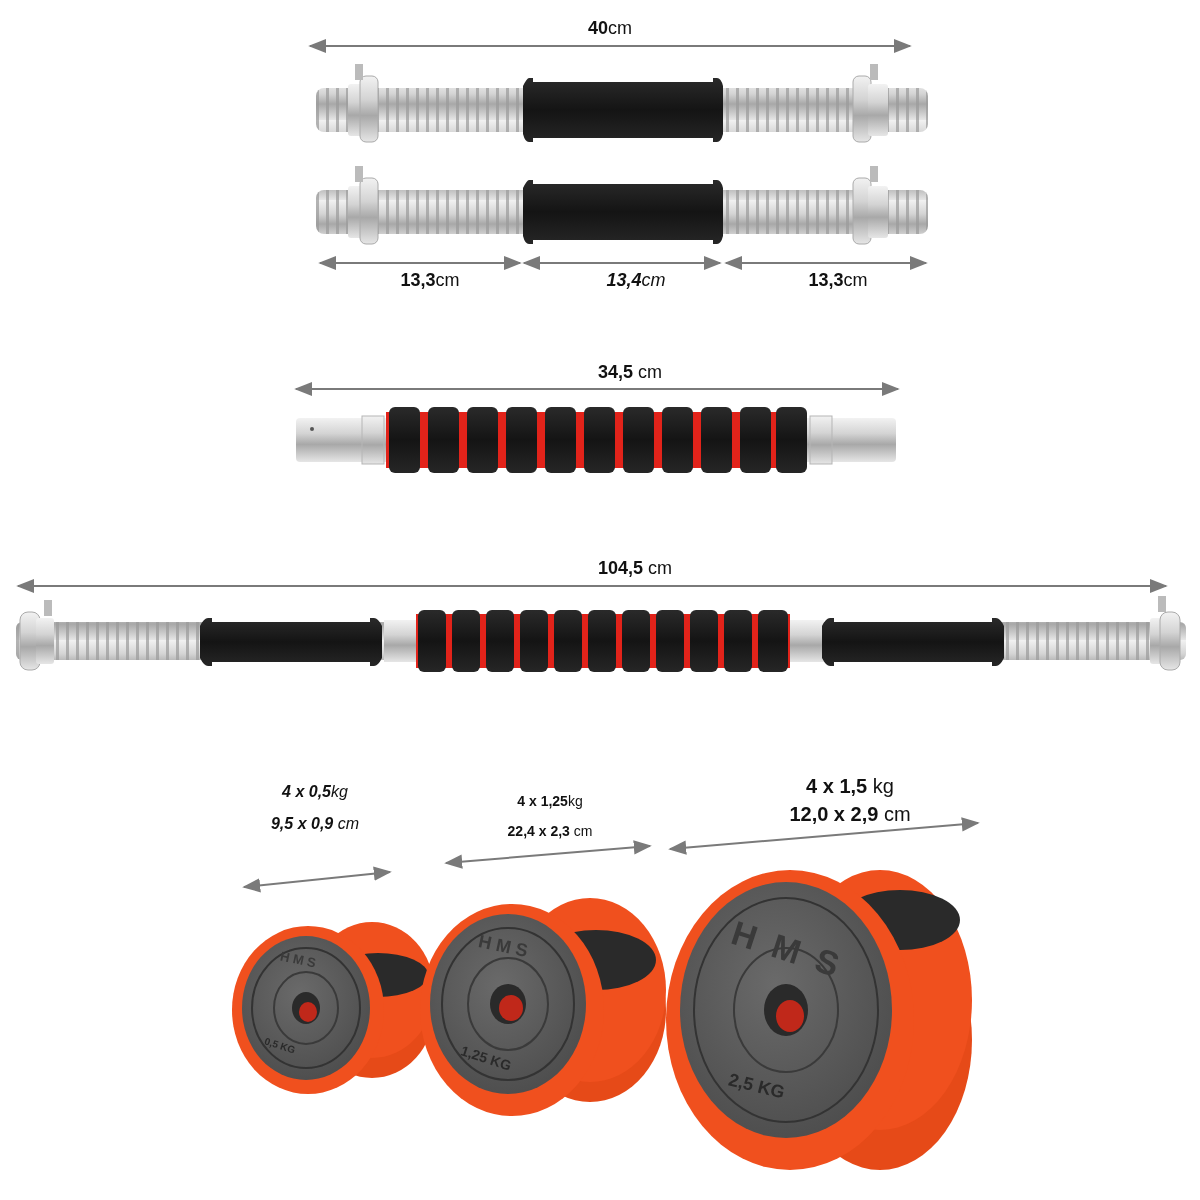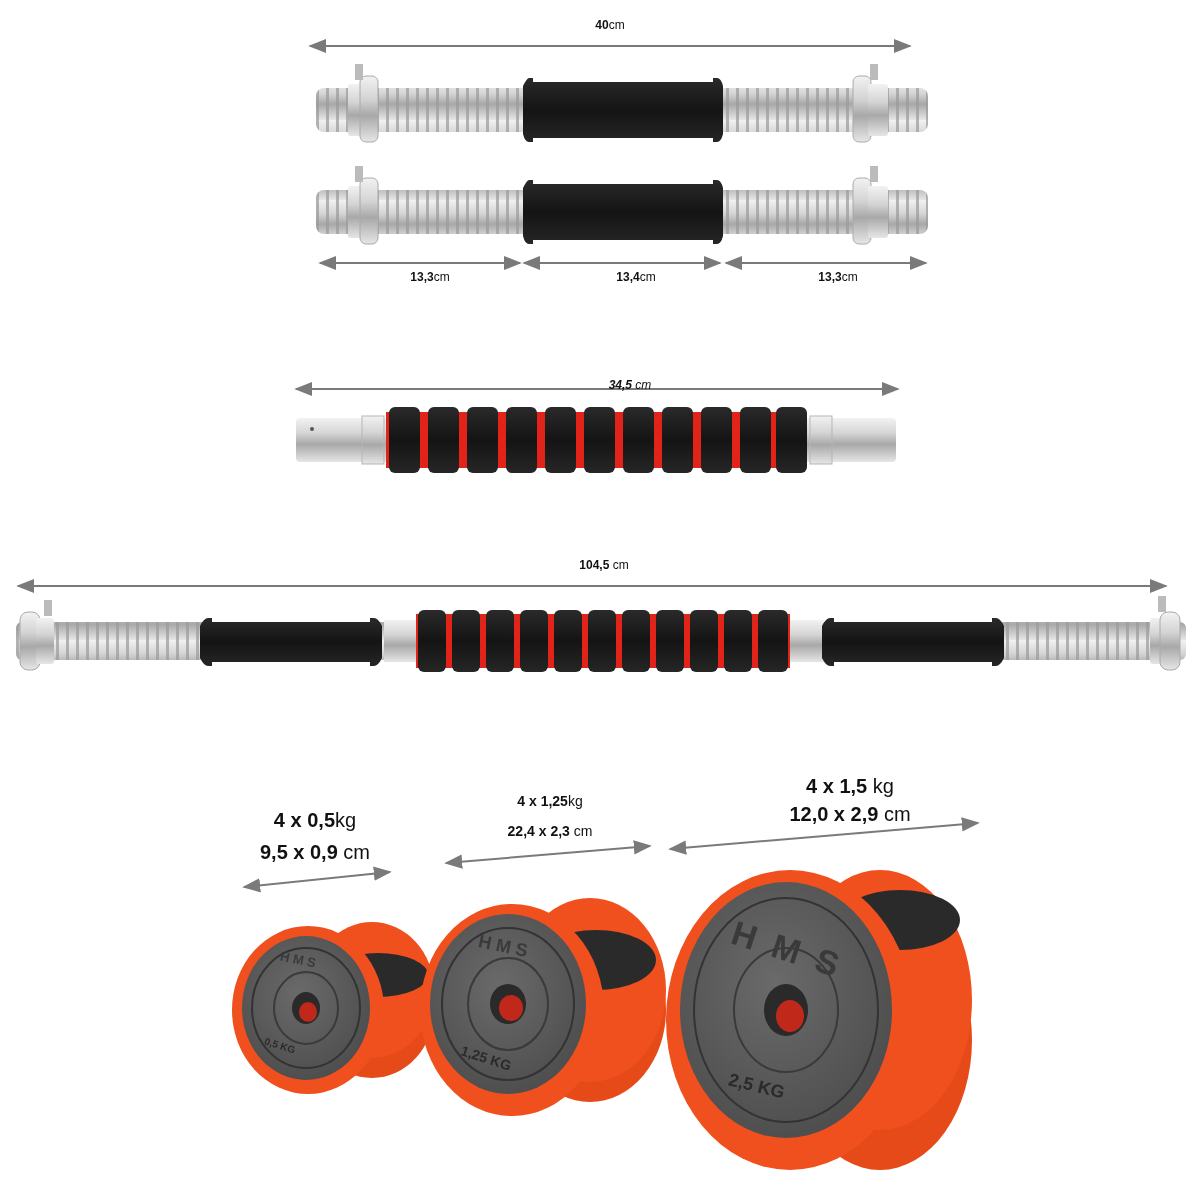--- a/index.html
+++ b/index.html
@@ -1,18 +1,18 @@
 <!DOCTYPE html>
 <html><head>
 <meta charset="utf-8">
 <style>
   html, body { margin:0; padding:0; background:#ffffff; }
   body { width:1200px; height:1200px; position:relative; overflow:hidden; font-family:"Liberation Sans", "DejaVu Sans", sans-serif; color:#111; }
   .abs { position:absolute; }
-  .label { position:absolute; font-size:12px; white-space:nowrap; color:#111; text-align:center; }
+  .label { position:absolute; font-size:18px; white-space:nowrap; color:#111; text-align:center; }
   .label b { font-weight:bold; }
   .label .unit { font-weight:normal; }
   svg { position:absolute; left:0; top:0; }
 </style>
 </head>
 <body>
 
 <svg width="1200" height="1200" viewBox="0 0 1200 1200">
   <defs>
     <marker id="arr" viewBox="0 0 10 10" refX="9" refY="5" markerWidth="9" markerHeight="9" orient="auto-start-reverse">
@@ -175,36 +175,36 @@
 <div class="abs" style="left:730px;top:930px;font-size:34px;font-weight:bold;color:#3a3a3a;letter-spacing:4px;transform:rotate(18deg);">H M S</div>
 <div class="abs" style="left:728px;top:1076px;font-size:18px;font-weight:bold;color:#2a2a2a;transform:rotate(14deg);">2,5 KG</div>
 
 <div class="label" style="left:560px;top:18px;width:100px;">
   <b>40</b><span class="unit">cm</span>
 </div>
 
 <div class="label" style="left:380px;top:270px;width:100px;">
   <b>13,3</b><span class="unit">cm</span>
 </div>
-<div class="label" style="left:586px;top:270px;width:100px;">
+<div class="label" style="left:586px;top:270px;width:100px;font-style:italic;">
   <b>13,4</b><span class="unit">cm</span>
 </div>
 <div class="label" style="left:788px;top:270px;width:100px;">
   <b>13,3</b><span class="unit">cm</span>
 </div>
 
-<div class="label" style="left:570px;top:378px;width:120px;font-style:italic;">
+<div class="label" style="left:570px;top:362px;width:120px;">
   <b>34,5</b> <span class="unit">cm</span>
 </div>
 
-<div class="label" style="left:539px;top:558px;width:130px;">
+<div class="label" style="left:570px;top:558px;width:130px;">
   <b>104,5</b> <span class="unit">cm</span>
 </div>
 
-<div class="label" style="left:240px;top:804px;width:150px;font-size:20px;line-height:32px;">
+<div class="label" style="left:240px;top:776px;width:150px;font-size:16px;line-height:32px;font-style:italic;">
   <div><b>4 x 0,5</b><span class="unit">kg</span></div>
   <div><b>9,5 x 0,9</b> <span class="unit">cm</span></div>
 </div>
 
 <div class="label" style="left:460px;top:786px;width:180px;font-size:14px;line-height:30px;">
   <div><b>4 x 1,25</b><span class="unit">kg</span></div>
   <div><b>22,4 x 2,3</b> <span class="unit">cm</span></div>
 </div>
 
 <div class="label" style="left:760px;top:772px;width:180px;font-size:20px;line-height:28px;">

